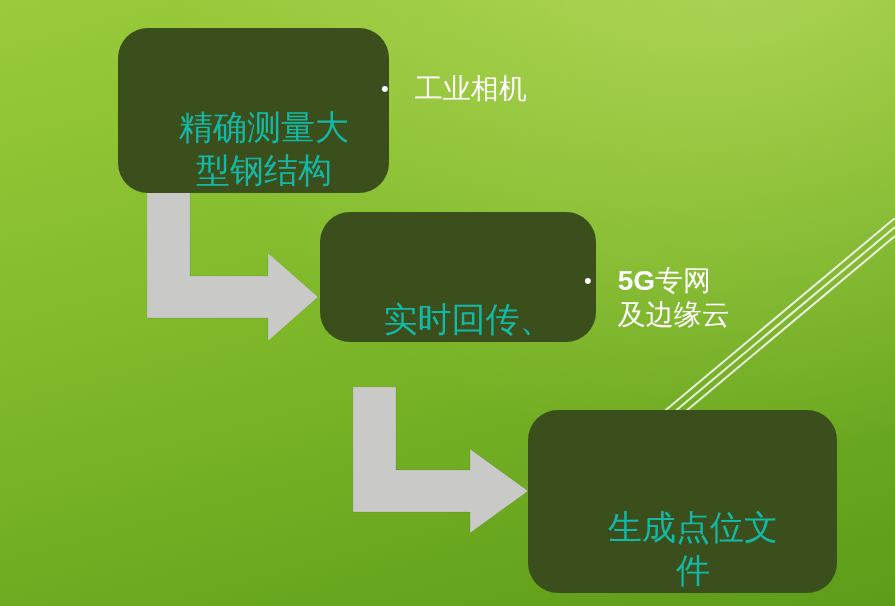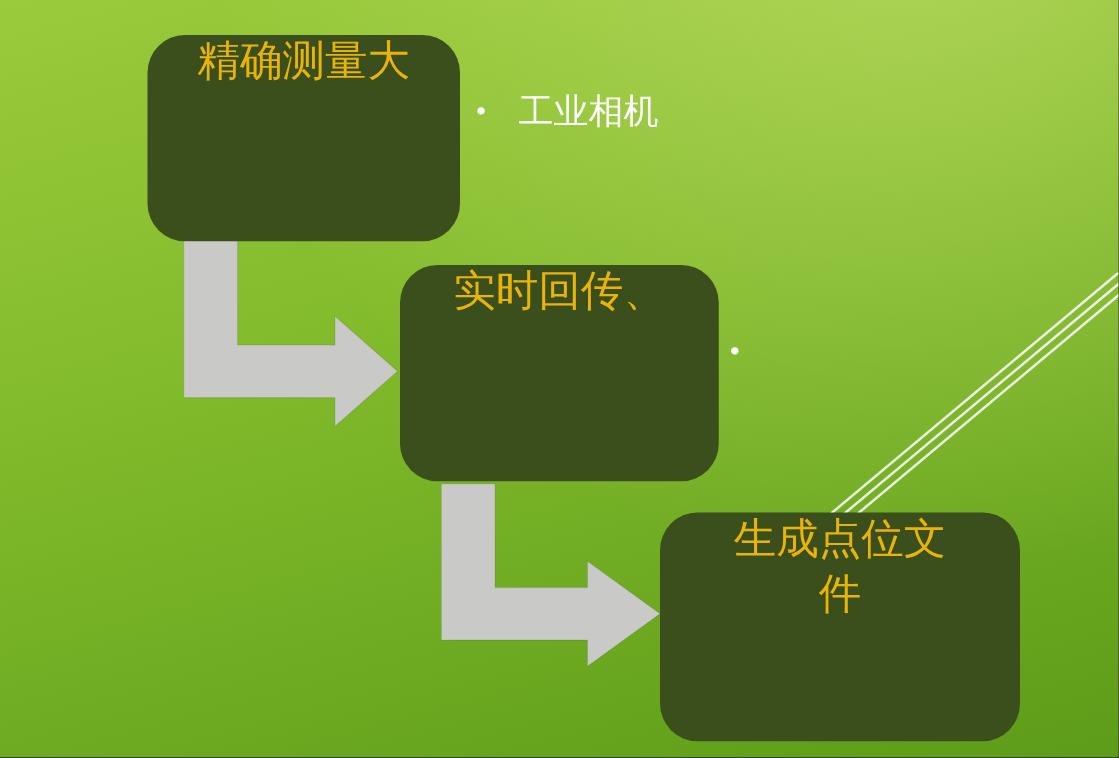--- a/index.html
+++ b/index.html
@@ -12,28 +12,28 @@
       radial-gradient(ellipse at 82% -12%, rgba(255,255,170,0.30), rgba(255,255,170,0) 55%),
       linear-gradient(165deg,#9acb3c 0%,#7fb92a 45%,#5d9c19 100%);
   }
   .deco-lines{position:absolute;left:630px;top:218px;width:265px;height:245px;z-index:1;}
   .arrow-svg{position:absolute;z-index:2;}
   .arrow-svg polygon{fill:#c9cac8;stroke:rgba(0,0,0,0.08);stroke-width:1;}
   .flow-box{
     position:absolute;z-index:3;
     background:#3b4f1c;
     border-radius:30px;
-    display:flex;align-items:flex-start;justify-content:center;
+    display:flex;align-items:flex-end;justify-content:center;
     text-align:center;
-    color:#eab308;
-    font-size:34px;line-height:1.28;
+    color:#14b8a6;
+    font-size:34px;line-height:1.28;padding-left:21px;
   }
   .flow-box .line{display:block;}
   .box1{left:118px;top:28px;width:250px;height:165px;}
-  .box2{left:320px;top:212px;width:255px;height:173px;}
+  .box2{left:320px;top:212px;width:255px;height:130px;}
   .box3{left:528px;top:410px;width:288px;height:183px;font-family:Liberation Serif, serif;}
   .bullet{
     position:absolute;z-index:3;
     display:flex;align-items:flex-start;
     color:#ffffff;font-size:28px;line-height:1.22;
   }
   .bullet .marker{font-size:22px;margin-right:10px;margin-top:4px;}
   .bullet .btext .bline{display:block;margin-left:16px;}
   .bullet .bold{font-weight:bold;}
   .bullet1{left:381px;top:72px;}
@@ -54,40 +54,47 @@
     <polygon points="0,0 43,0 43,86 121,86 121,63 171,107 121,151 121,128 0,128"></polygon>
   </svg>
 
   <svg class="arrow-svg" style="left:353px;top:387px;" viewBox="0 0 175 148" width="175" height="148">
     <polygon points="0,0 43,0 43,83 117,83 117,62 175,104 117,146 117,125 0,125"></polygon>
   </svg>
 
   <div class="flow-box box1">
     <div>
       <span class="line">精确测量大</span>
+      <span class="line">型钢结构</span>
     </div>
   </div>
 
   <div class="bullet bullet1">
     <span class="marker">•</span>
     <span class="btext">
       <span class="bline">
         <span class="bold"></span><span>工业相机</span>
       </span>
     </span>
   </div>
 
   <div class="flow-box box2">
     <div>
       <span class="line">实时回传、</span>
     </div>
   </div>
 
   <div class="bullet bullet2">
     <span class="marker">•</span>
+    <span class="btext">
+      <span class="bline">
+        <span class="bold">5G</span><span>专网</span>
+      </span>
+      <span class="bline">及边缘云</span>
+    </span>
   </div>
 
   <div class="flow-box box3">
     <div>
       <span class="line">生成点位文</span>
       <span class="line">件</span>
     </div>
   </div>
 
 </div>

